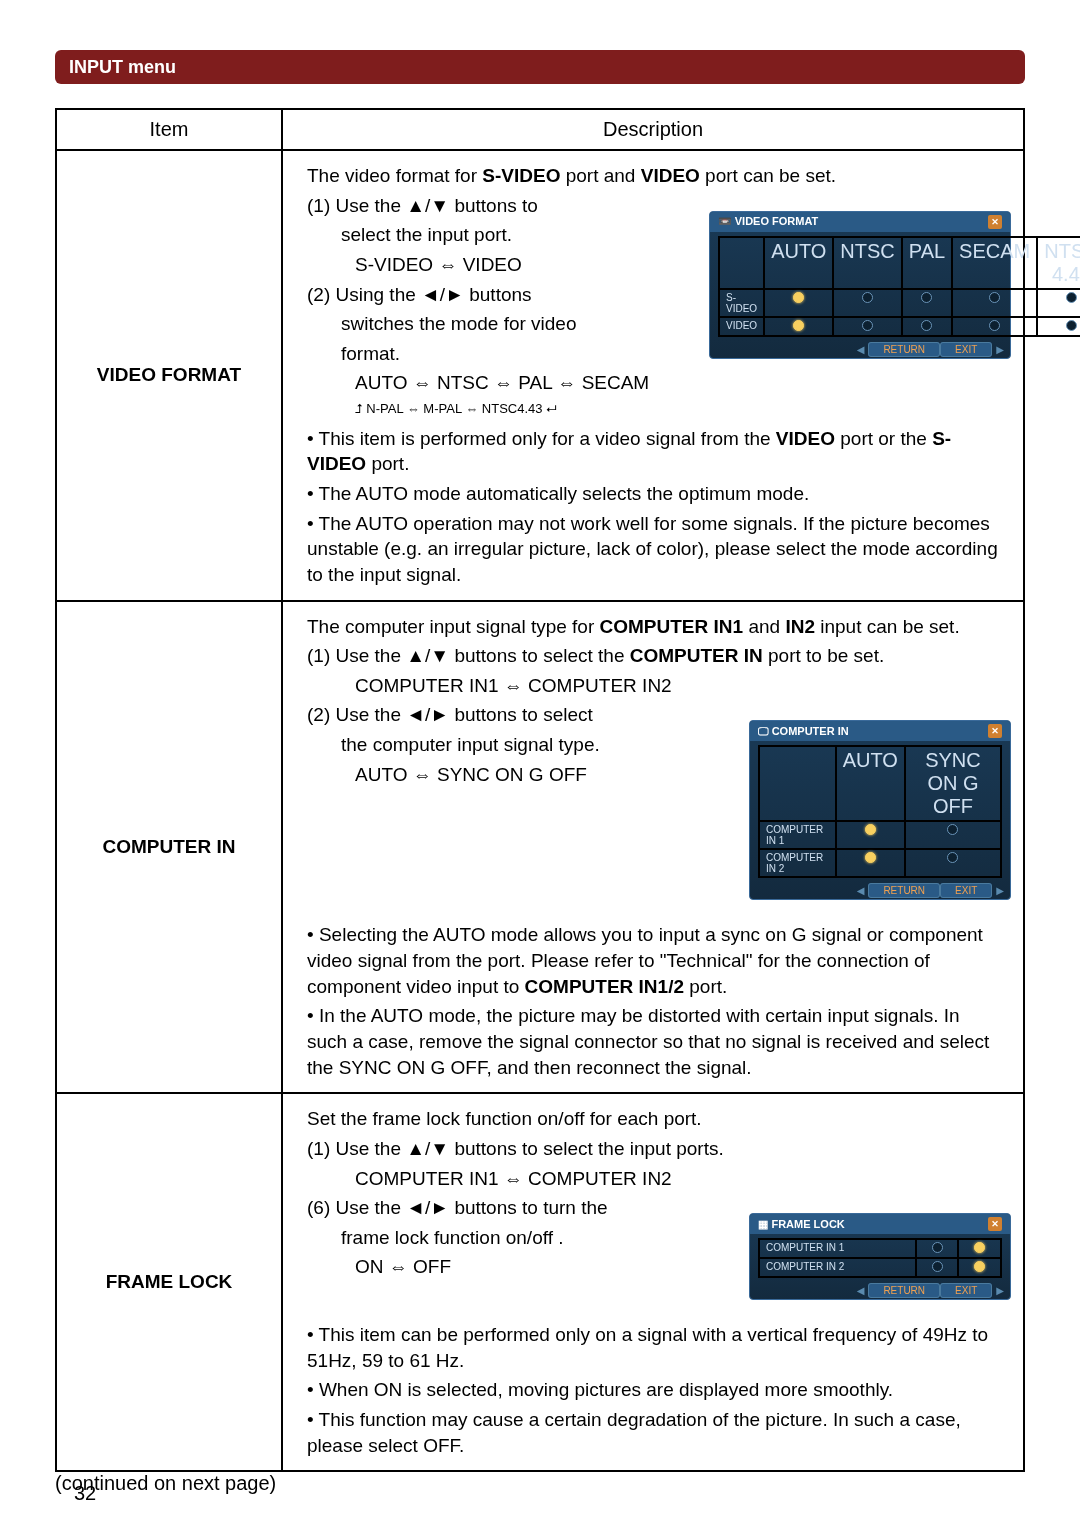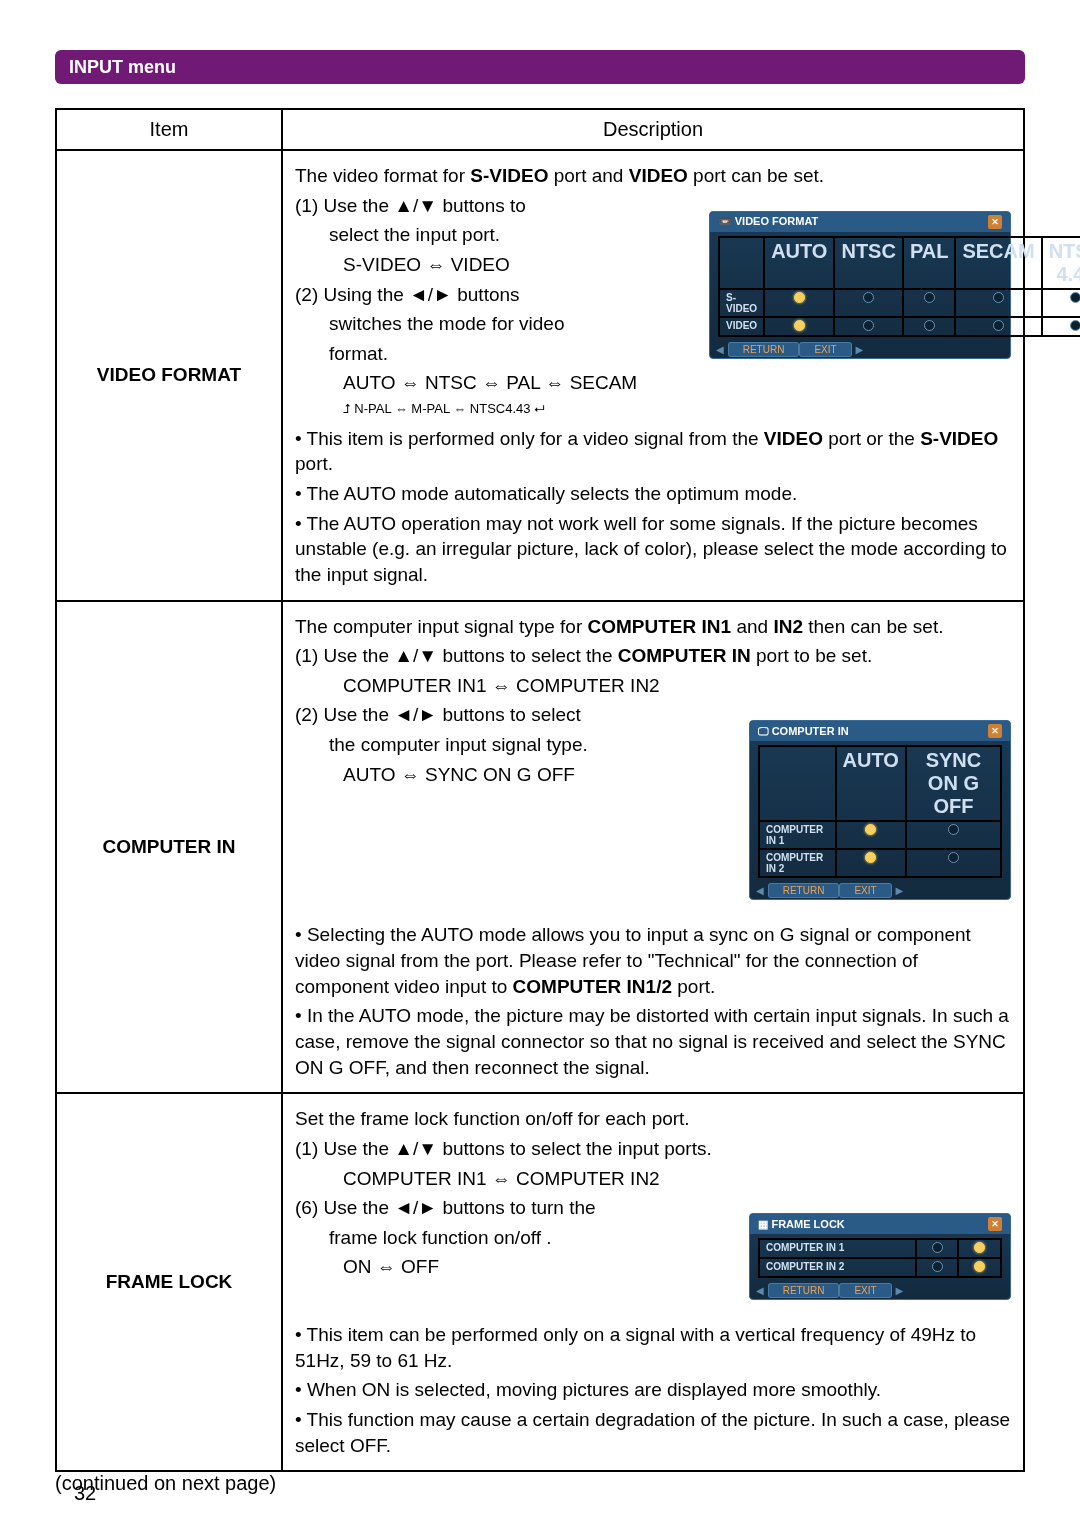--- a/index.html
+++ b/index.html
@@ -1,35 +1,35 @@
 <!DOCTYPE html>
 <html><head>
 <meta charset="utf-8">
 <style>
 body{margin:0;background:#fff;font-family:Arial,Helvetica,sans-serif;color:#000;font-size:19px}
 .page{width:1080px;min-height:1532px;padding:50px 55px;box-sizing:border-box;position:relative}
-.menu-bar{background:#701a75;border-radius:6px;padding:6px 14px;margin-bottom:24px}
+.menu-bar{background:#7f1d1d;border-radius:6px;padding:6px 14px;margin-bottom:24px}
 .menu-bar span{font-weight:bold;color:#fff;font-size:18px}
 table.main{border-collapse:collapse;width:100%;border:2px solid #000}
 table.main th,table.main td{border:2px solid #000;padding:8px 12px;vertical-align:top}
 table.main th{font-weight:normal;text-align:center;font-size:20px}
 .item-col{width:200px;text-align:center;font-weight:bold;vertical-align:middle !important}
-.desc p{margin:4px 0;line-height:1.35}
+.desc p{margin:4px 12px;line-height:1.35}
 .indent{padding-left:34px}
 .indent2{padding-left:48px}
 b{font-weight:bold}
 .osd{font-size:11px;color:#fff;border:1px solid #3a6a9a;border-radius:4px;margin:18px 0;background:linear-gradient(#1a3a56,#132a3e);display:inline-block;vertical-align:top;float:right;margin-left:8px}
 .osd .title{background:#2a5a86;padding:3px 8px;font-weight:bold;border-radius:3px 3px 0 0;display:flex;justify-content:space-between;align-items:center}
 .osd .close{background:#d08030;width:14px;height:14px;border-radius:2px;font-size:9px;text-align:center;line-height:14px}
 .osd .body{padding:4px 8px}
 .osd table{border-collapse:collapse;font-size:10px;color:#d0e0f0}
-.osd table td,.osd table th{padding:2px 6px;text-align:center;font-weight:bold}
+.osd table td,.osd table th{padding:2px 6px;text-align:center;font-weight:normal}
 .osd .radio{display:inline-block;width:9px;height:9px;border-radius:50%;border:1px solid #6a94b8;background:#0c2030}
 .osd .radio.sel{background:#f8d060;border-color:#f8d060;box-shadow:0 0 3px #f8d060}
-.osd .footer{display:flex;justify-content:flex-start;padding:3px 6px;font-size:10px;align-items:center}
+.osd .footer{display:flex;justify-content:flex-end;padding:3px 6px;font-size:10px;align-items:center}
 .osd .btn{background:#2a5a86;border:1px solid #4a7a9e;border-radius:3px;padding:1px 14px;font-size:10px}
 .osd .tri-l{color:#5a8aae;margin-right:4px}
 .osd .tri-r{color:#5a8aae;margin-left:4px}
 .osd .ret{color:#f0a050}
 .osd .ex{color:#f0a050}
 .cont{font-size:20px}
 .pagenum{position:absolute;bottom:40px;left:74px;font-size:20px}
 .clear{clear:both}
 .loop{font-size:13px}
 </style>
@@ -105,21 +105,21 @@
           <div class="clear"></div>
           <p><span>• This item is performed only for a video signal from the </span><b>VIDEO</b><span> port or the </span><b>S-VIDEO</b><span> port.</span></p>
           <p>• The AUTO mode automatically selects the optimum mode.</p>
           <p>• The AUTO operation may not work well for some signals. If the picture becomes unstable (e.g. an irregular picture, lack of color), please select the mode according to the input signal.</p>
         </td>
       </tr>
 
       <tr>
         <td class="item-col">COMPUTER IN</td>
         <td class="desc">
-          <p><span>The computer input signal type for </span><b>COMPUTER IN1</b><span> and </span><b>IN2</b><span> then can be set.</span></p>
+          <p><span>The computer input signal type for </span><b>COMPUTER IN1</b><span> and </span><b>IN2</b><span> input can be set.</span></p>
           <p><span>(1) Use the ▲/▼ buttons to select the </span><b>COMPUTER IN</b><span> port to be set.</span></p>
           <p class="indent2">COMPUTER IN1 ⇔ COMPUTER IN2</p>
 
           <div class="osd" style="width:260px">
             <div class="title">
                 <span>🖵 <span>COMPUTER IN</span></span>
                 <span class="close">✕</span>
               </div>
             <div class="body">
               <table style="width:100%">

